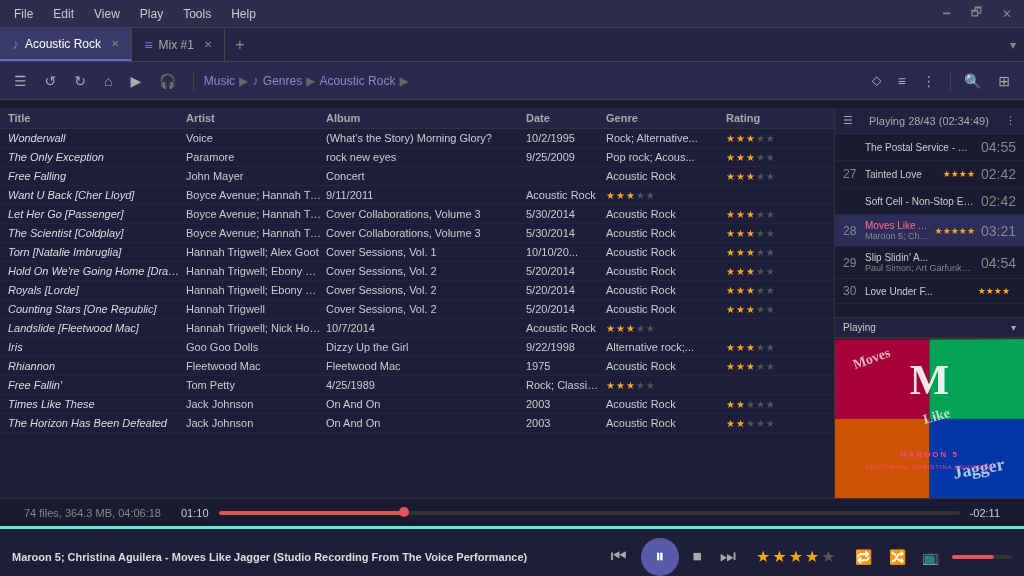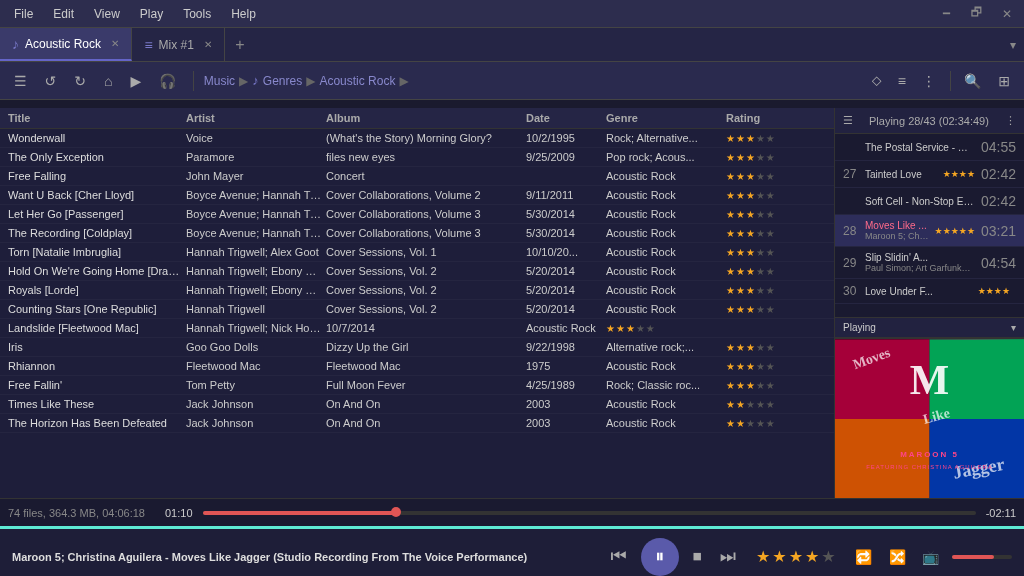--- a/index.html
+++ b/index.html
@@ -32,21 +32,21 @@
 
     
     .track-list { flex: 1; overflow-y: auto; background: #1e1e3a; }
     .track-list::-webkit-scrollbar { width: 8px; }
     .track-list::-webkit-scrollbar-track { background: #1a1a2e; }
     .track-list::-webkit-scrollbar-thumb { background: #444; border-radius: 4px; }
 
     .track-header { display: grid; grid-template-columns: 1fr 140px 200px 80px 120px 80px 20px; padding: 4px 8px; background: #252545; border-bottom: 1px solid #333; font-weight: bold; color: #aaa; font-size: 11px; position: sticky; top: 0; z-index: 10; }
     .track-row { display: grid; grid-template-columns: 1fr 140px 200px 80px 120px 80px 20px; padding: 3px 8px; border-bottom: 1px solid #252540; cursor: pointer; align-items: center; }
     .track-cell { overflow: hidden; text-overflow: ellipsis; white-space: nowrap; font-size: 11px; color: #ccc; padding-right: 4px; }
-    .track-cell.title { color: #ddd; }
+    .track-cell.title { color: #ddd; font-style: italic; }
 
     .stars { color: #f5a623; font-size: 10px; letter-spacing: 1px; }
     .star-empty { color: #555; }
 
     
     .right-panel { width: 190px; background: #1a1a30; border-left: 1px solid #333; display: flex; flex-direction: column; }
     .queue-header { display: flex; align-items: center; justify-content: space-between; padding: 6px 8px; background: #222240; border-bottom: 1px solid #333; font-size: 11px; color: #aaa; }
     .queue-list { flex: 1; overflow-y: auto; }
     .queue-list::-webkit-scrollbar { width: 4px; }
     .queue-list::-webkit-scrollbar-thumb { background: #444; }
@@ -62,21 +62,21 @@
 
     .album-art-section { height: 160px; position: relative; overflow: hidden; border-top: 1px solid #333; }
     .album-art { width: 100%; height: 100%; background: linear-gradient(135deg, #1a0a1a 0%, #2a0a2a 20%, #ff1493 40%, #00ff88 55%, #ff6600 70%, #0066ff 85%, #1a0a1a 100%); display: flex; align-items: center; justify-content: center; }
 
     
     .playing-section-header { display: flex; align-items: center; justify-content: space-between; padding: 4px 8px; background: #222240; border-top: 1px solid #333; border-bottom: 1px solid #333; font-size: 10px; }
     .playing-label { color: #ccc; font-weight: normal; }
     .playing-arrow { color: #aaa; font-size: 10px; }
 
     
-    .status-bar { background: #1a1a30; height: 28px; display: flex; align-items: center; padding: 0 8px; border-top: 1px solid #333; font-size: 11px; color: #888; }
+    .status-bar { background: #1a1a30; height: 28px; display: flex; align-items: center; padding: 0 24px; border-top: 1px solid #333; font-size: 11px; color: #888; }
     .progress-bar-container { flex: 1; height: 4px; background: #333; margin: 0 10px; border-radius: 2px; position: relative; cursor: pointer; }
     .progress-bar-fill { height: 100%; background: #e05555; border-radius: 2px; width: 25%; }
     .progress-thumb { position: absolute; right: calc(75% - 5px); top: -4px; width: 10px; height: 10px; background: #e05555; border-radius: 50%; }
 
     
     .player { background: #1e1e38; height: 58px; display: flex; align-items: center; padding: 0 12px; border-top: 3px solid #5eead4; gap: 8px; }
     .player-info { flex: 1; }
     .player-title { font-size: 11px; color: #ddd; font-weight: bold; }
     .player-controls { display: flex; align-items: center; gap: 10px; }
     .ctrl-btn { background: none; border: none; color: #aaa; cursor: pointer; font-size: 18px; padding: 4px; }
@@ -167,55 +167,54 @@
     <span class="track-cell">Voice</span>
     <span class="track-cell">(What's the Story) Morning Glory?</span>
     <span class="track-cell">10/2/1995</span>
     <span class="track-cell">Rock; Alternative...</span>
     <span class="track-cell stars">★★★<span class="star-empty">★★</span></span>
     <span class="track-cell"></span>
   </div>
         <div class="track-row">
     <span class="track-cell title">The Only Exception</span>
     <span class="track-cell">Paramore</span>
-    <span class="track-cell">files new eyes</span>
+    <span class="track-cell">rock new eyes</span>
     <span class="track-cell">9/25/2009</span>
     <span class="track-cell">Pop rock; Acous...</span>
     <span class="track-cell stars">★★★<span class="star-empty">★★</span></span>
     <span class="track-cell"></span>
   </div>
         <div class="track-row">
     <span class="track-cell title">Free Falling</span>
     <span class="track-cell">John Mayer</span>
     <span class="track-cell">Concert</span>
     <span class="track-cell"></span>
     <span class="track-cell">Acoustic Rock</span>
     <span class="track-cell stars">★★★<span class="star-empty">★★</span></span>
     <span class="track-cell"></span>
   </div>
         <div class="track-row">
     <span class="track-cell title">Want U Back [Cher Lloyd]</span>
     <span class="track-cell">Boyce Avenue; Hannah Trigwell</span>
-    <span class="track-cell">Cover Collaborations, Volume 2</span>
     <span class="track-cell">9/11/2011</span>
     <span class="track-cell">Acoustic Rock</span>
     <span class="track-cell stars">★★★<span class="star-empty">★★</span></span>
     <span class="track-cell"></span>
   </div>
         <div class="track-row">
     <span class="track-cell title">Let Her Go [Passenger]</span>
     <span class="track-cell">Boyce Avenue; Hannah Trigwell</span>
     <span class="track-cell">Cover Collaborations, Volume 3</span>
     <span class="track-cell">5/30/2014</span>
     <span class="track-cell">Acoustic Rock</span>
     <span class="track-cell stars">★★★<span class="star-empty">★★</span></span>
     <span class="track-cell"></span>
   </div>
         <div class="track-row">
-    <span class="track-cell title">The Recording [Coldplay]</span>
+    <span class="track-cell title">The Scientist [Coldplay]</span>
     <span class="track-cell">Boyce Avenue; Hannah Trigwell</span>
     <span class="track-cell">Cover Collaborations, Volume 3</span>
     <span class="track-cell">5/30/2014</span>
     <span class="track-cell">Acoustic Rock</span>
     <span class="track-cell stars">★★★<span class="star-empty">★★</span></span>
     <span class="track-cell"></span>
   </div>
         <div class="track-row">
     <span class="track-cell title">Torn [Natalie Imbruglia]</span>
     <span class="track-cell">Hannah Trigwell; Alex Goot</span>
@@ -274,21 +273,20 @@
     <span class="track-cell">Fleetwood Mac</span>
     <span class="track-cell">Fleetwood Mac</span>
     <span class="track-cell">1975</span>
     <span class="track-cell">Acoustic Rock</span>
     <span class="track-cell stars">★★★<span class="star-empty">★★</span></span>
     <span class="track-cell"></span>
   </div>
         <div class="track-row">
     <span class="track-cell title">Free Fallin'</span>
     <span class="track-cell">Tom Petty</span>
-    <span class="track-cell">Full Moon Fever</span>
     <span class="track-cell">4/25/1989</span>
     <span class="track-cell">Rock; Classic roc...</span>
     <span class="track-cell stars">★★★<span class="star-empty">★★</span></span>
     <span class="track-cell"></span>
   </div>
         <div class="track-row">
     <span class="track-cell title">Times Like These</span>
     <span class="track-cell">Jack Johnson</span>
     <span class="track-cell">On And On</span>
     <span class="track-cell">2003</span>

